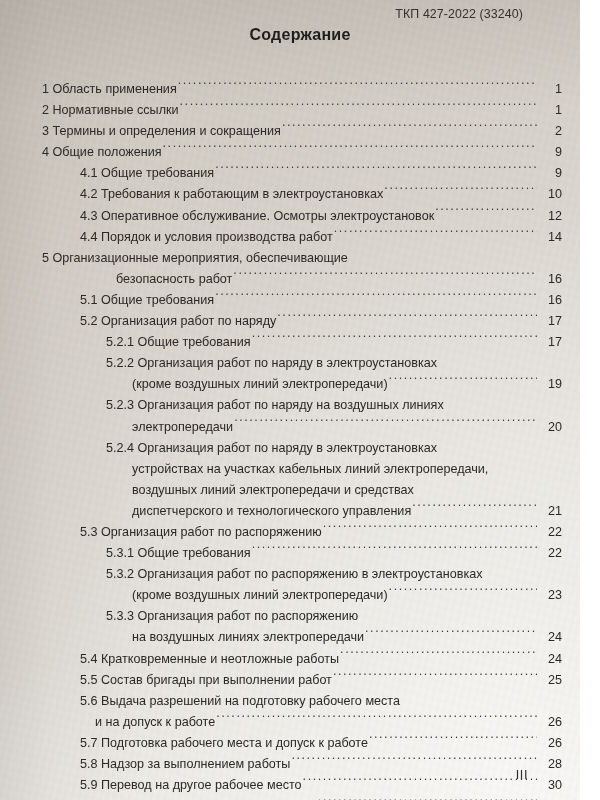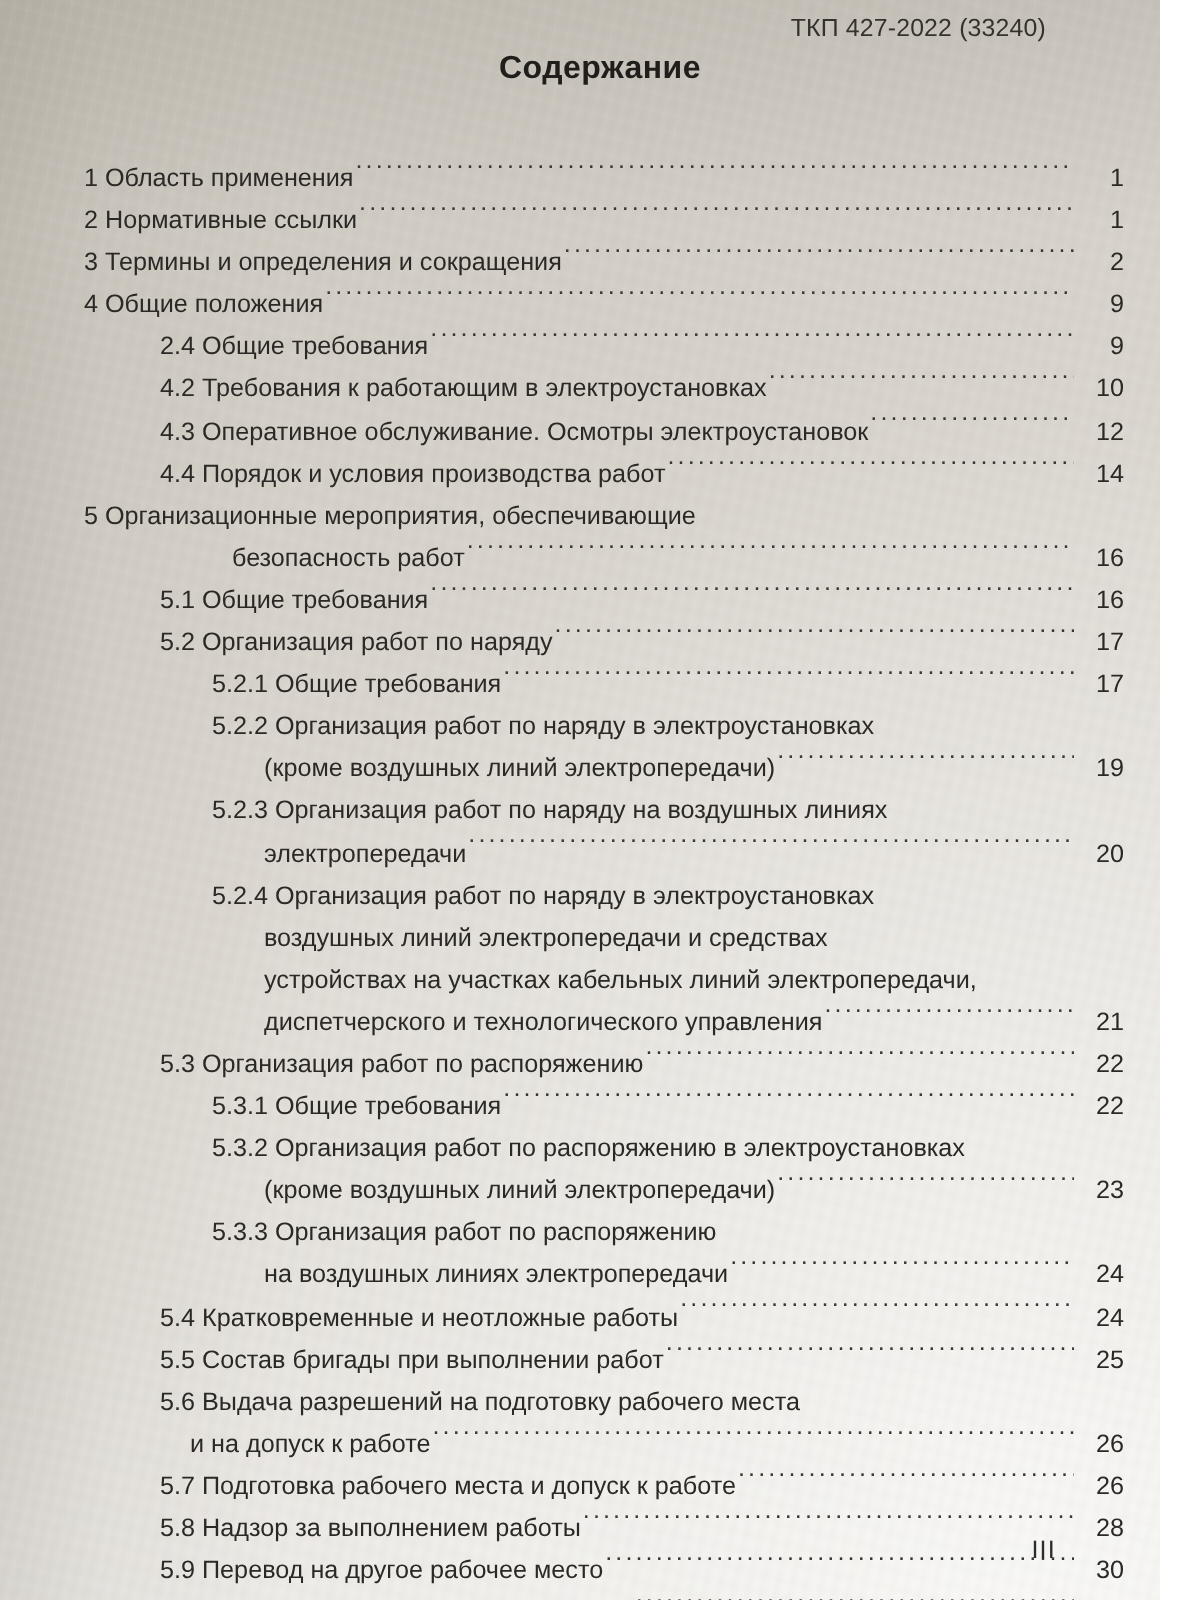--- a/index.html
+++ b/index.html
@@ -189,21 +189,21 @@
         </div>
         <div class="toc-entry lvl1">
           <div class="toc-line">
             <span class="txt">4 Общие положения</span>
             <span class="dots"></span>
             <span class="pg">9</span>
           </div>
         </div>
         <div class="toc-entry lvl2">
           <div class="toc-line">
-            <span class="txt">2.4 Общие требования</span>
+            <span class="txt">4.1 Общие требования</span>
             <span class="dots"></span>
             <span class="pg">9</span>
           </div>
         </div>
         <div class="toc-entry lvl2">
           <div class="toc-line">
             <span class="txt">4.2 Требования к работающим в электроустановках</span>
             <span class="dots"></span>
             <span class="pg">10</span>
           </div>
@@ -279,26 +279,26 @@
             <span class="pg">20</span>
           </div>
         </div>
         <div class="toc-entry lvl3">
           <div class="toc-line">
             <span class="txt">5.2.4 Организация работ по наряду в электроустановках</span>
             <span class="dots nodots"></span>
             <span class="pg"></span>
           </div>
           <div class="toc-line cont">
+            <span class="txt">устройствах на участках кабельных линий электропередачи,</span>
+            <span class="dots nodots"></span>
+            <span class="pg"></span>
+          </div>
+          <div class="toc-line cont">
             <span class="txt">воздушных линий электропередачи и средствах</span>
-            <span class="dots nodots"></span>
-            <span class="pg"></span>
-          </div>
-          <div class="toc-line cont">
-            <span class="txt">устройствах на участках кабельных линий электропередачи,</span>
             <span class="dots nodots"></span>
             <span class="pg"></span>
           </div>
           <div class="toc-line cont">
             <span class="txt">диспетчерского и технологического управления</span>
             <span class="dots"></span>
             <span class="pg">21</span>
           </div>
         </div>
         <div class="toc-entry lvl2">

